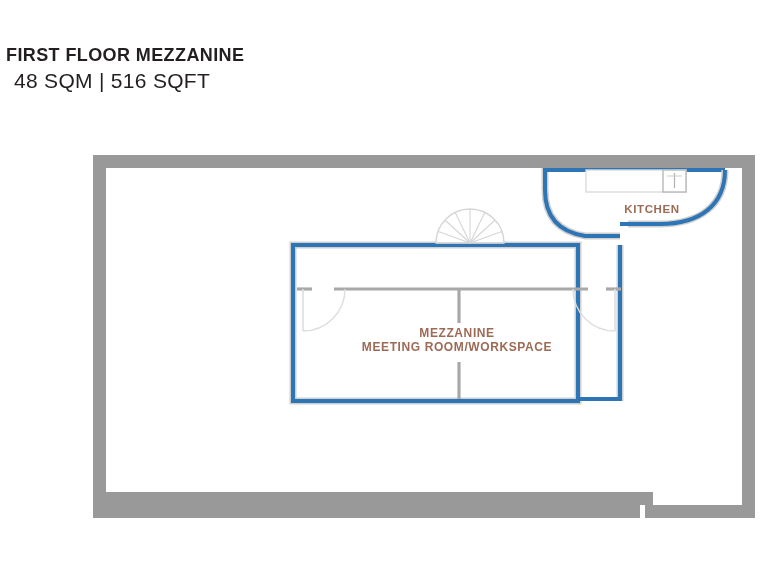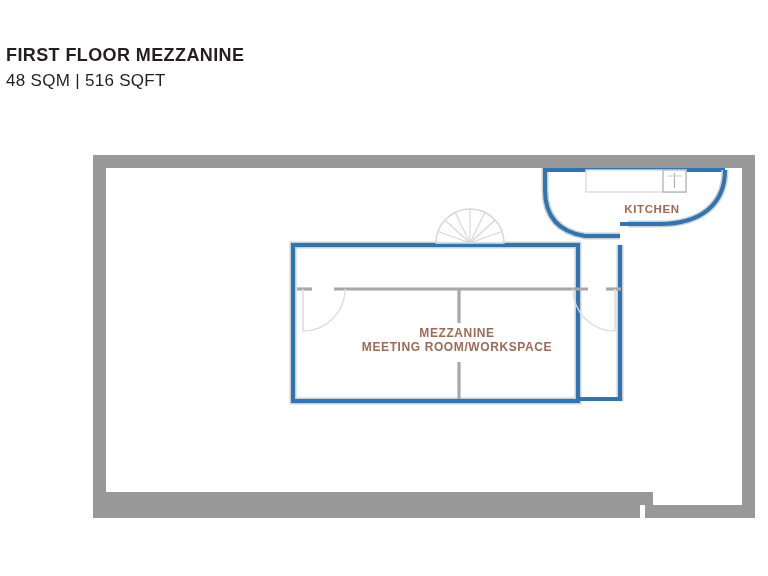--- a/index.html
+++ b/index.html
@@ -32,25 +32,25 @@
     font-size: 18px;
     font-weight: bold;
     letter-spacing: 0.4px;
     color: #231f20;
     margin: 0;
     line-height: 20px;
     white-space: nowrap;
   }
   .plan-area {
     font-family: "Liberation Sans", sans-serif;
-    font-size: 17px;
+    font-size: 21px;
     font-weight: normal;
     letter-spacing: 0.3px;
     color: #231f20;
-    margin: 0;
+    margin: 8px;
     margin-top: 6px;
     line-height: 19px;
     white-space: nowrap;
   }
   #floorplan-svg {
     position: absolute;
     left: 0;
     top: 0;
     width: 768px;
     height: 576px;

